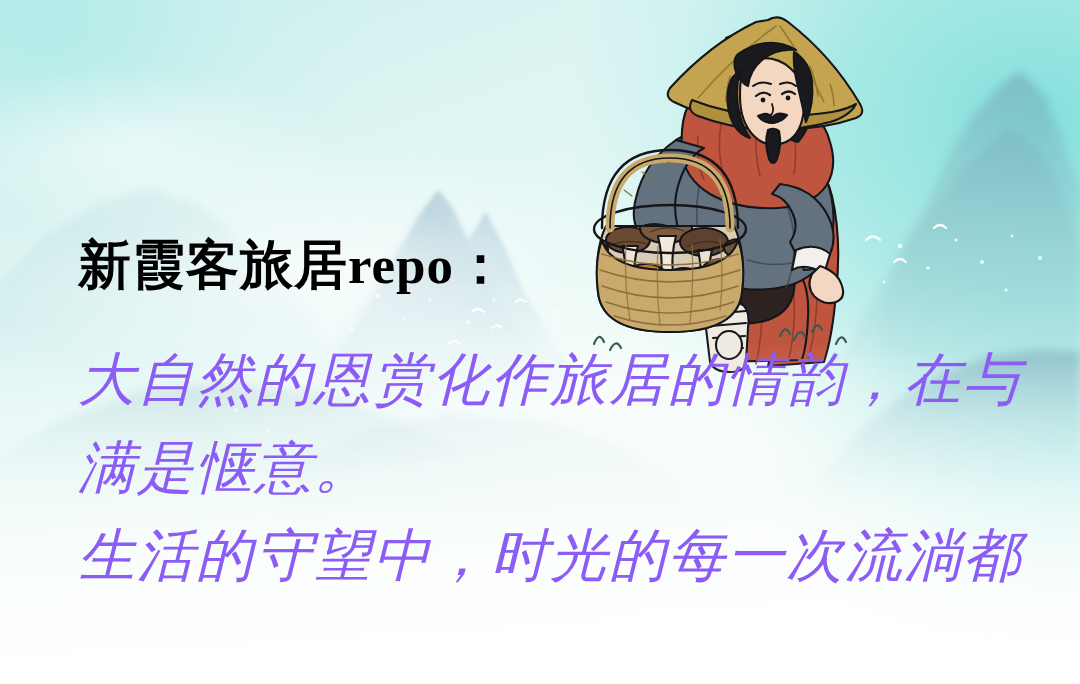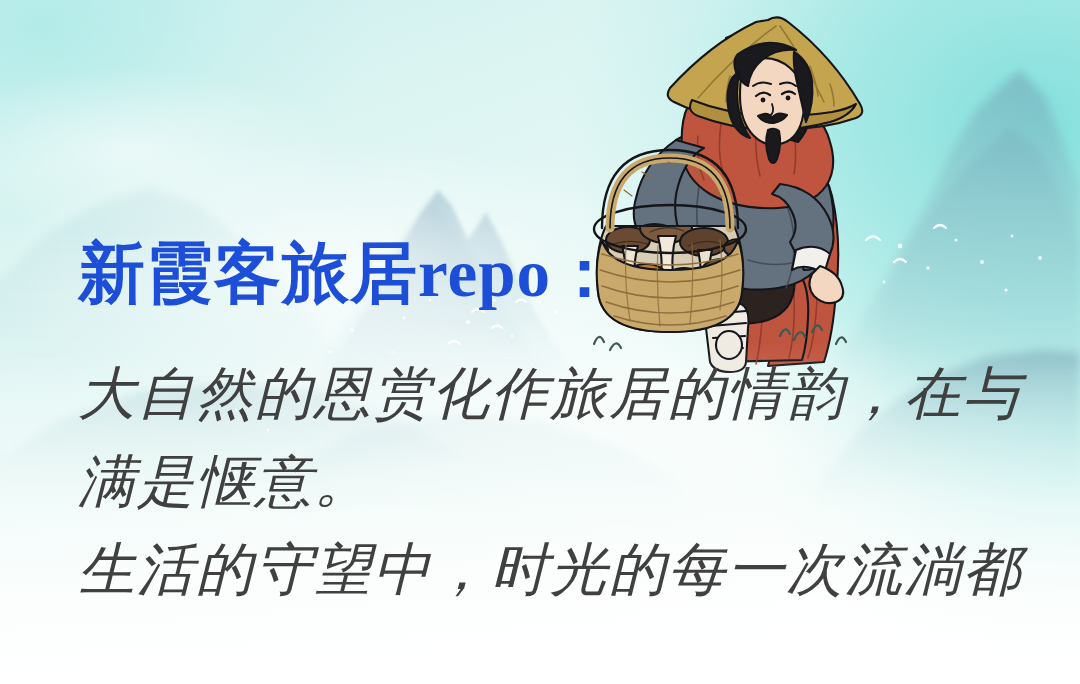--- a/index.html
+++ b/index.html
@@ -77,32 +77,32 @@
   
   .text-block {
     position: absolute;
     left: 78px;
     top: 238px;
     width: 940px;
   }
   .title {
     font-family: "Liberation Serif", "DejaVu Serif", serif;
     font-weight: 700;
-    font-size: 67px;
+    font-size: 53px;
     line-height: 1.05;
-    color: #1d4ed8;
+    color: #000000;
     letter-spacing: 1px;
     white-space: nowrap;
   }
   .body-text {
     margin-top: 42px;
     font-family: "Liberation Serif", "DejaVu Serif", serif;
     font-size: 57px;
     line-height: 88px;
-    color: #404040;
+    color: #8b5cf6;
     letter-spacing: 2px;
     font-style: italic;
     font-weight: 400;
   }
   .body-line { white-space: nowrap; }
 
   
   .illustration {
     position: absolute;
     left: 580px;

